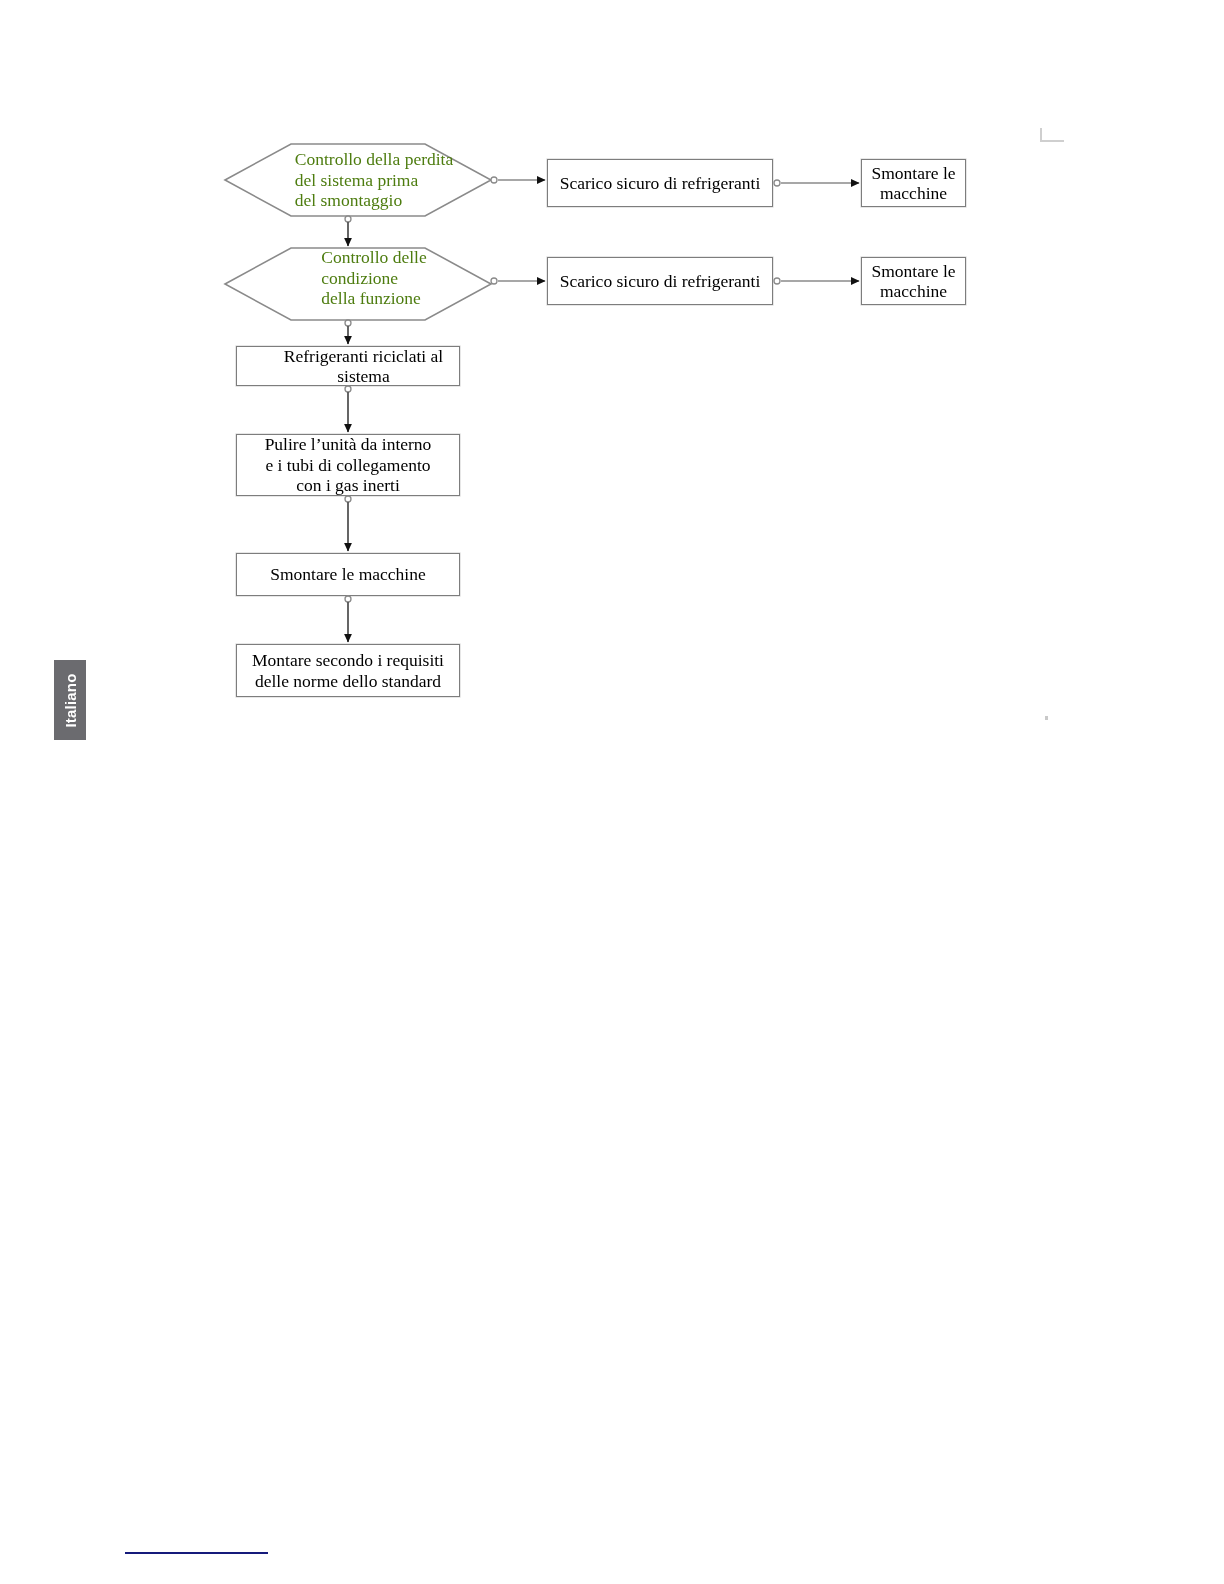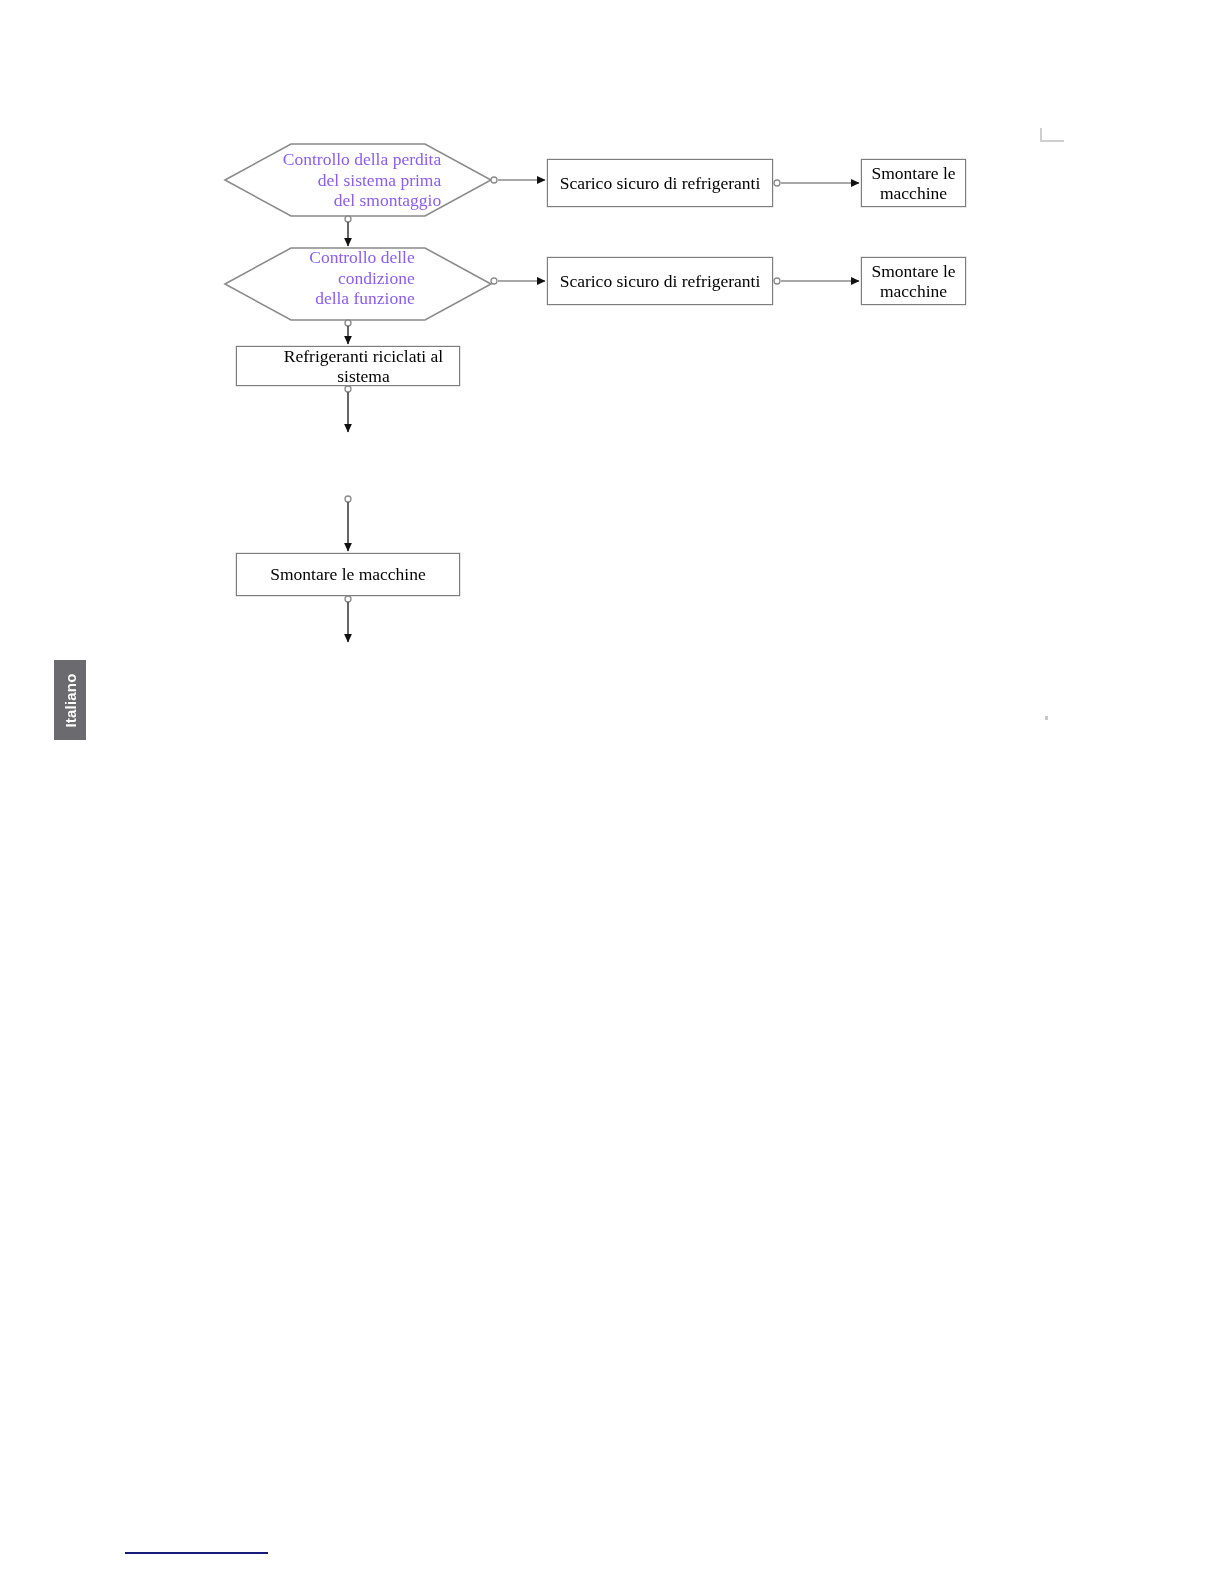--- a/index.html
+++ b/index.html
@@ -64,32 +64,32 @@
     position: absolute;
   }
   .hex-wrap svg {
     position: absolute;
     left: 0;
     top: 0;
     overflow: visible;
   }
   .hex-label {
     position: absolute;
-    left: 4px;
+    left: 16px;
     top: 0;
     width: 100%;
     height: 100%;
     display: flex;
     align-items: center;
     justify-content: center;
-    text-align: right;
+    text-align: left;
     white-space: pre-line;
     font-size: 17.5px;
     line-height: 1.17;
-    color: #8b5cf6;
+    color: #4d7c0f;
   }
 
   
   .conn {
     position: absolute;
     overflow: visible;
   }
 
   
   .crop-mark {
@@ -151,25 +151,34 @@
 
   <div class="node box" style="left:861px; top:257px; width:105px; height:48px;">
     <span class="box-inner">Smontare le
 macchine</span>
   </div>
 
   <div class="node box" style="left:236px; top:346px; width:224px; height:40px;padding-left:31px;">
     <span class="box-inner">Refrigeranti riciclati al sistema</span>
   </div>
 
+  <div class="node box" style="left:236px; top:434px; width:224px; height:62px;">
+    <span class="box-inner">Pulire l’unità da interno
+e i tubi di collegamento
+con i gas inerti</span>
+  </div>
 
   <div class="node box" style="left:236px; top:553px; width:224px; height:43px;">
     <span class="box-inner">Smontare le macchine</span>
   </div>
 
+  <div class="node box" style="left:236px; top:644px; width:224px; height:53px;">
+    <span class="box-inner">Montare secondo i requisiti
+delle norme dello standard</span>
+  </div>
 
   <svg class="conn" style="left:0; top:0;" width="1224" height="760">
     <defs>
       <marker id="arrowhead" markerWidth="9" markerHeight="9" refX="8" refY="4.5" orient="auto" markerUnits="userSpaceOnUse">
         <path d="M0,0.6 L8.6,4.5 L0,8.4 z" fill="#111111"></path>
       </marker>
     </defs>
 
     <g>
       <circle cx="494" cy="180" r="3" fill="#ffffff" stroke="#8a8a8a" stroke-width="1.3"></circle>

